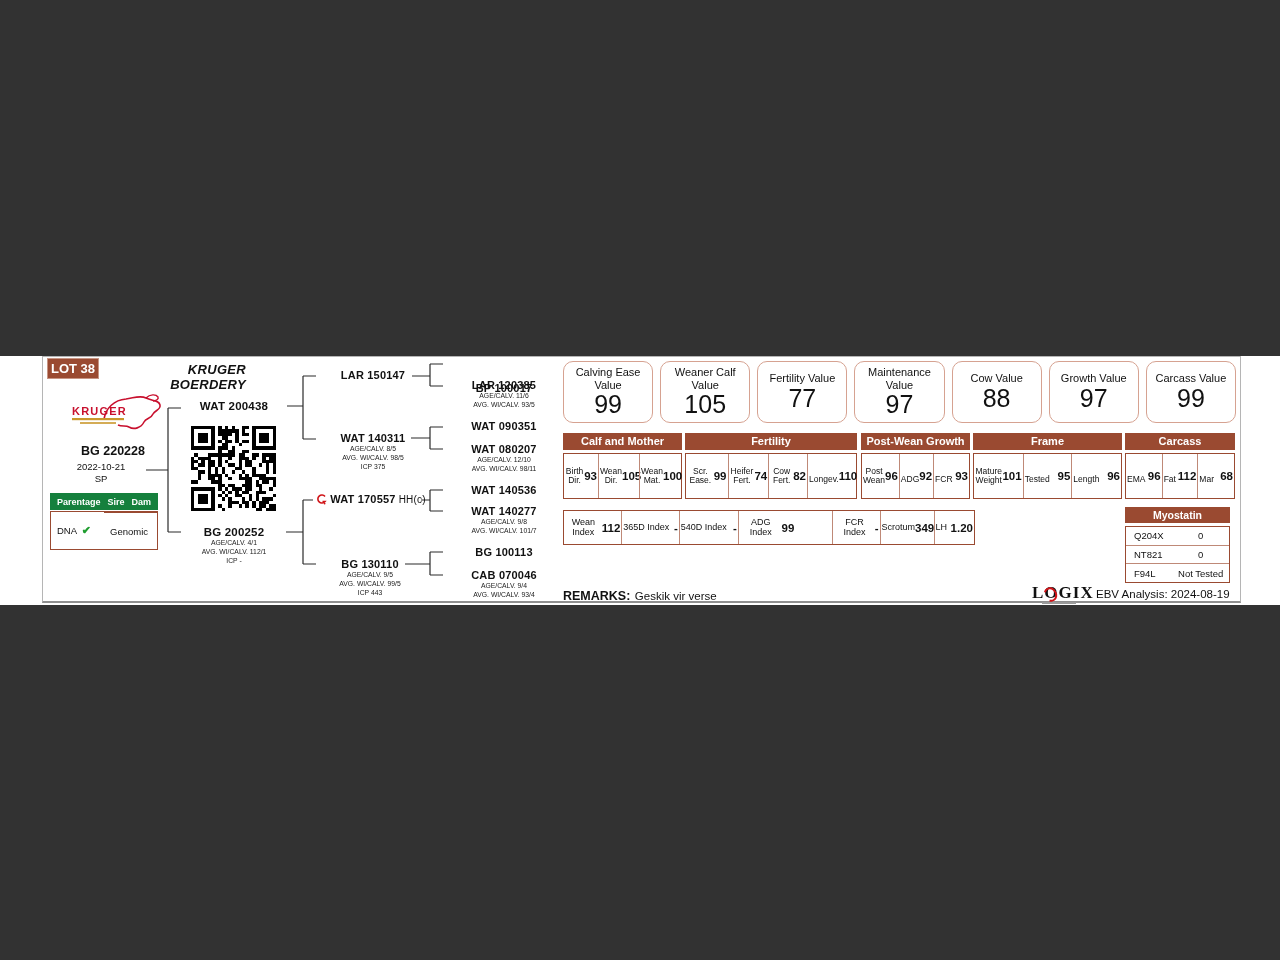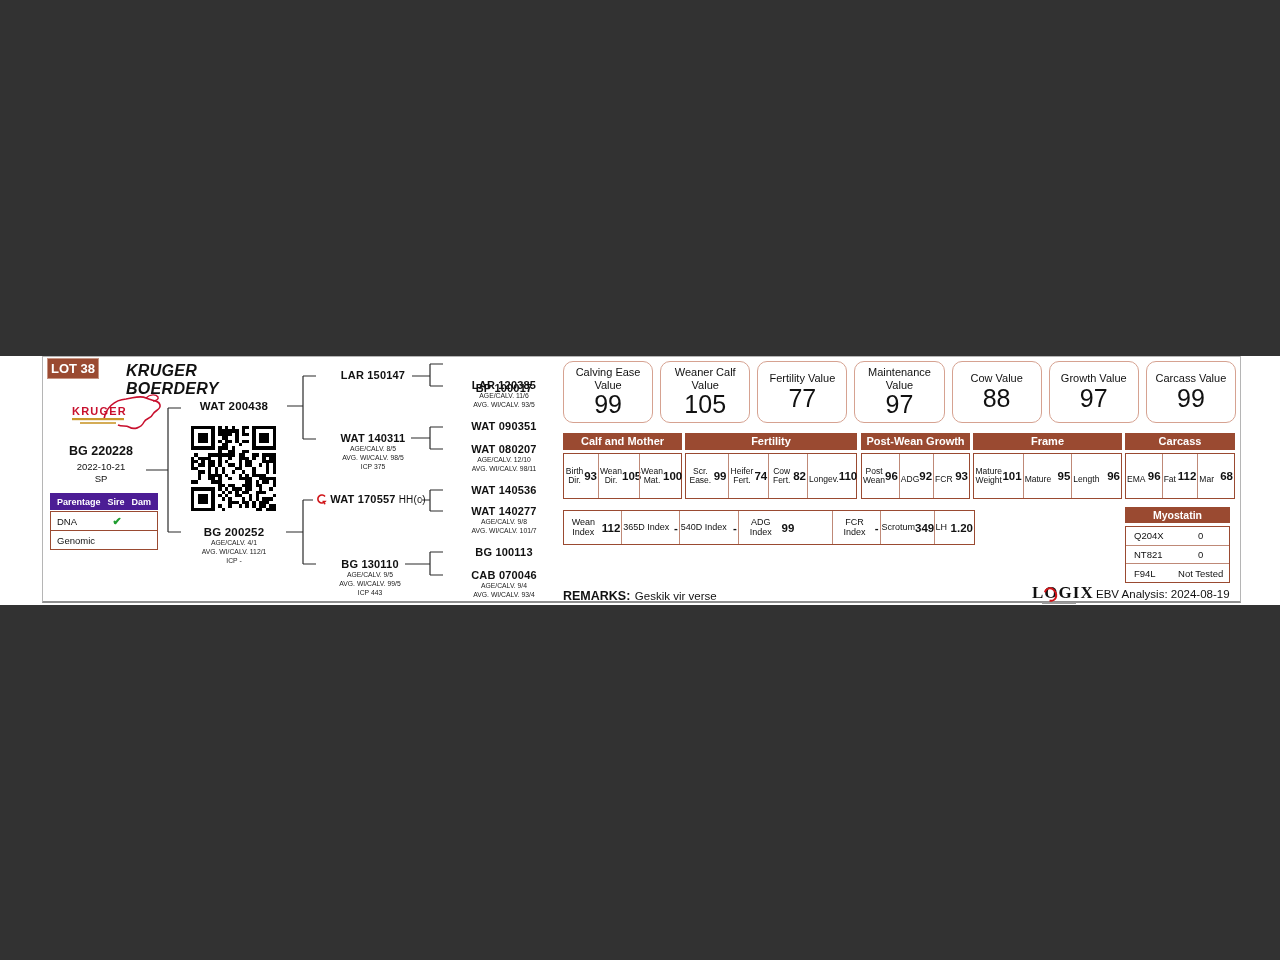--- a/index.html
+++ b/index.html
@@ -5,28 +5,28 @@
   html,body{margin:0;padding:0;background:#fff;}
   .screen{position:relative;width:1280px;height:960px;background:#ffffff;overflow:hidden;
           font-family:"Liberation Sans", sans-serif;color:#111;}
   .darkbar{position:absolute;left:0;width:1280px;background:#323232;}
   .card{position:absolute;left:42px;top:356px;width:1199px;height:247px;background:#fff;
         border:1px solid #b5b5b5;border-bottom:2px solid #8f8f8f;box-sizing:border-box;}
   .abs{position:absolute;box-sizing:border-box;}
   
   .lot{background:#9a4a31;color:#fff;font-weight:bold;font-size:13px;line-height:20px;
        text-align:center;border:1px solid #c79584;}
-  .farm{font-style:italic;font-weight:bold;font-size:16px;text-align:left;letter-spacing:.3px;}
+  .farm{font-style:italic;font-weight:bold;font-size:13px;text-align:right;letter-spacing:.3px;}
   
   .subj-id{font-weight:bold;font-size:12.5px;text-align:center;}
   .subj-sub{font-size:9.5px;text-align:center;}
   
-  .par-head{background:#4c1d95;color:#fff;font-weight:bold;font-size:9px;display:flex;
+  .par-head{background:#15803d;color:#fff;font-weight:bold;font-size:9px;display:flex;
             justify-content:space-between;align-items:center;padding:0 7px;}
-  .par-box{border:1.5px solid #9a4a31;background:#fff;display:flex;flex-direction:column;}
+  .par-box{border:1.5px solid #9a4a31;background:#fff;display:flex;flex-direction:row;}
   .par-row{flex:1;display:flex;align-items:center;font-size:9.5px;padding:0 6px;position:relative;}
   .par-row + .par-row{border-top:1px solid #9a4a31;}
   .par-check{position:absolute;left:58%;color:#1f9d2f;font-size:11px;font-weight:bold;}
   
   .ped{position:absolute;text-align:center;box-sizing:border-box;}
   .ped-name{font-weight:bold;font-size:11px;letter-spacing:.2px;white-space:nowrap;}
   .ped-name.big{font-size:11.5px;}
   .ped-sub{font-size:6.8px;line-height:9px;color:#1a1a1a;white-space:nowrap;}
   .ped-suffix{font-weight:normal;font-size:10px;}
   .pedlines{position:absolute;left:0;top:0;pointer-events:none;}
@@ -84,21 +84,21 @@
 
   <svg class="abs" style="left:66px;top:392px;" width="96" height="42" viewBox="0 0 96 42">
     <path d="M38,27 C40,16 48,8 60,7 C68,6 74,3 80,6 C86,9 93,8 94,13 C95,18 89,18 87,22
              C85,27 80,26 78,30 C75,36 68,38 63,35 C60,33 56,35 52,33" fill="none" stroke="#c8102e" stroke-width="1.6"></path>
     <path d="M80,6 C84,2 90,2 92,5 C93,7 90,9 87,9" fill="none" stroke="#c8102e" stroke-width="1.4"></path>
     <text x="6" y="23" class="kr-name">KRUGER</text>
     <rect x="6" y="26" width="52" height="2.2" fill="#c9972c"></rect>
     <rect x="14" y="30" width="36" height="2" fill="#c9972c" opacity="0.8"></rect>
   </svg>
 
-  <div class="abs subj-id" style="left:53px;top:444px;width:96px;">BG 220228</div>
+  <div class="abs subj-id" style="left:65px;top:444px;width:96px;">BG 220228</div>
   <div class="abs subj-sub" style="left:53px;top:461px;width:96px;">2022-10-21</div>
   <div class="abs subj-sub" style="left:53px;top:473px;width:96px;">SP</div>
 
   <div class="abs par-head" style="left:50px;top:493px;width:108px;height:17px;">
     <span>Parentage</span>
     <span>Sire</span>
     <span>Dam</span>
   </div>
   <div class="abs par-box" style="left:50px;top:511px;width:108px;height:39px;">
     <div class="par-row">
@@ -508,21 +508,21 @@
       <div class="clabel" style="margin-top:8px;">FCR</div>
       <div class="cval">93</div>
     </div>
   </div>
   <div class="abs grp" style="left:973px;top:453px;width:149px;height:46px;">
     <div class="cell" style="width:49px;">
       <div class="clabel">Mature Weight</div>
       <div class="cval">101</div>
     </div>
     <div class="cell" style="width:48px;">
-      <div class="clabel" style="margin-top:8px;">Mature</div>
+      <div class="clabel" style="margin-top:8px;">Tested</div>
       <div class="cval">95</div>
     </div>
     <div class="cell" style="width:49px;">
       <div class="clabel" style="margin-top:8px;">Length</div>
       <div class="cval">96</div>
     </div>
   </div>
   <div class="abs grp" style="left:1125px;top:453px;width:110px;height:46px;">
     <div class="cell" style="width:36px;">
       <div class="clabel" style="margin-top:8px;">EMA</div>

